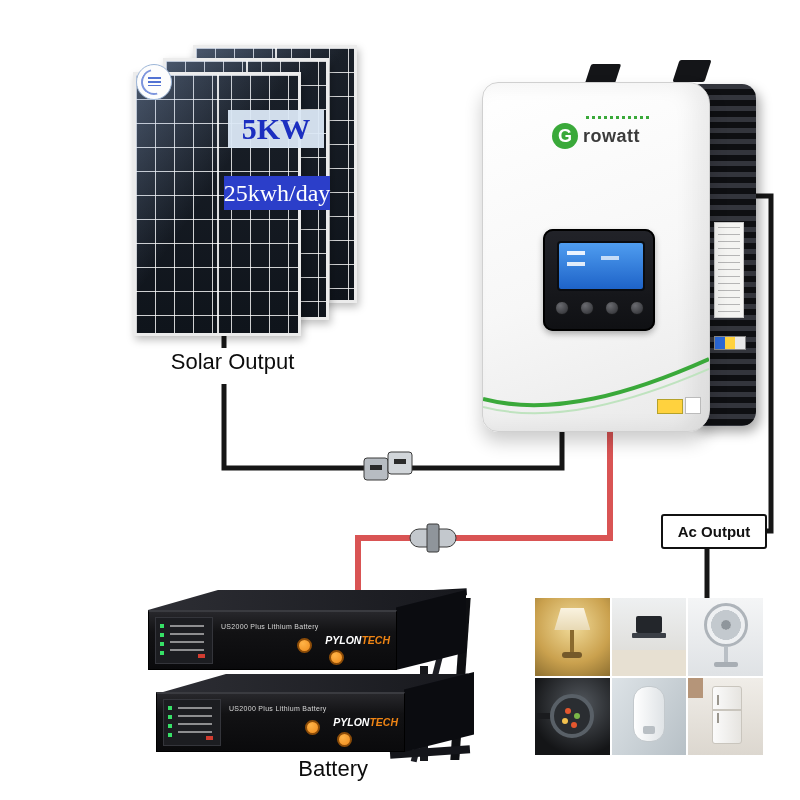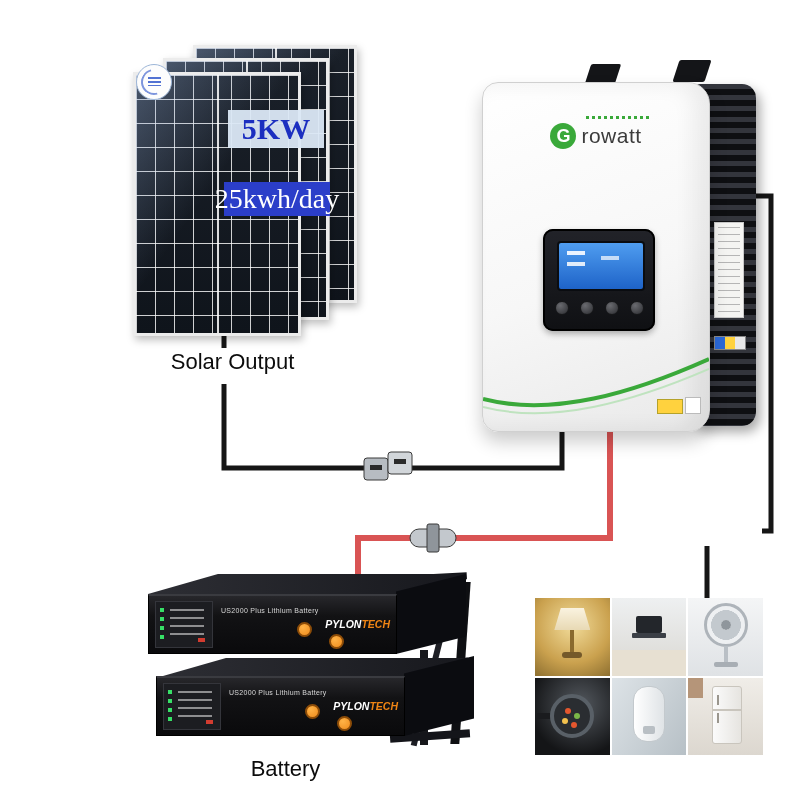--- a/index.html
+++ b/index.html
@@ -34,26 +34,26 @@
   .stamp{position:absolute;left:136px;top:64px;width:34px;height:34px;border-radius:50%;
     background:#fdfdfd;border:1px solid #9db6d8;z-index:6;}
   .stamp::before{content:"";position:absolute;inset:4px;border-radius:50%;
     border:2px solid rgba(40,80,200,.6);border-top-color:transparent;border-right-color:transparent;transform:rotate(30deg);}
   .stamp::after{content:"";position:absolute;left:11px;top:12px;width:13px;height:9px;
     background:repeating-linear-gradient(to bottom, rgba(40,80,200,.8) 0 2px, transparent 2px 4px);}
   .badge{position:absolute;display:flex;align-items:center;justify-content:center;z-index:7;
     font-family:"Liberation Serif", serif;}
   .badge-5kw{left:228px;top:110px;width:96px;height:38px;background:rgba(219,232,246,.95);
     color:var(--badge-text-blue);font-size:30px;font-weight:600;}
-  .badge-25{left:224px;top:182px;width:106px;height:34px;background:var(--badge-blue);
-    color:#fff;font-size:28px;}
+  .badge-25{left:224px;top:176px;width:106px;height:34px;background:var(--badge-blue);
+    color:#fff;font-size:24px;}
 
   .section-label{position:absolute;font-size:22px;color:#0c0c0c;text-align:center;z-index:8;}
   .lbl-solar{left:150px;top:349px;width:165px;}
-  .lbl-batt{left:203px;top:756px;width:165px;}
+  .lbl-batt{left:203px;top:756px;width:165px;text-align:right;}
   .lbl-house{left:572px;top:759px;width:190px;}
 
   
   .inverter{position:absolute;left:478px;top:56px;width:286px;height:376px;z-index:3;}
   .inverter>*{position:absolute;}
   .bracket{background:#141518;transform:skewX(-18deg);border-radius:2px;}
   .bk1{left:110px;top:8px;width:30px;height:20px;}
   .bk2{left:198px;top:4px;width:32px;height:22px;}
   .sink{left:216px;top:28px;width:62px;height:342px;border-radius:6px 14px 14px 6px;
     background:repeating-linear-gradient(to bottom,#33353c 0 5px,#0e0f12 5px 11px);
@@ -65,40 +65,40 @@
   .sink-sticker{left:236px;top:280px;width:30px;height:12px;border:1px solid #888;
     background:linear-gradient(to right,#2b69d8 0 34%, #ffd23e 34% 67%, #e8e8e8 67%);}
   .inv-body{left:4px;top:26px;width:226px;height:348px;border:1px solid #d0d0d0;
     border-radius:16px 22px 22px 16px;
     background:linear-gradient(160deg,#ffffff 0%,#f7f7f7 55%,#e9e9e9 100%);
     box-shadow:0 10px 18px rgba(0,0,0,.2), inset -14px 0 22px rgba(0,0,0,.07);}
   .inv-body>*{position:absolute;}
   .logo-row{left:0;right:0;top:40px;display:flex;align-items:center;justify-content:center;gap:5px;}
   .logo-g{width:26px;height:26px;border-radius:50%;background:var(--growatt-green);color:#fff;
     font-weight:bold;font-size:18px;display:flex;align-items:center;justify-content:center;}
-  .logo-rest{font-size:21px;font-weight:400;color:#3b3b3b;letter-spacing:.5px;}
+  .logo-rest{font-size:18px;font-weight:700;color:#3b3b3b;letter-spacing:.5px;}
   .logo-tagline{left:calc(50% - 10px);top:33px;width:66px;height:3px;
     background:repeating-linear-gradient(to right,var(--growatt-green) 0 3px, transparent 3px 6px);}
   .display{left:60px;top:146px;width:112px;height:102px;border-radius:10px;
     background:linear-gradient(#222329,#0f1013);box-shadow:inset 0 0 0 2px #000, 0 3px 6px rgba(0,0,0,.3);}
   .display>*{position:absolute;}
   .lcd{left:14px;top:12px;width:84px;height:46px;border-radius:4px;border:2px solid #0a0c10;
     background:linear-gradient(180deg,#4f9df0,#1e63c8);}
   .lcd i{position:absolute;left:8px;top:8px;width:18px;height:4px;background:#eaf3ff;
     box-shadow:0 11px 0 rgba(255,255,255,.85), 34px 5px 0 rgba(255,255,255,.7);}
   .btn-row{left:0;right:0;top:72px;display:flex;justify-content:center;gap:11px;}
   .disp-btn{width:12px;height:12px;border-radius:50%;border:1px solid #17181a;
     background:radial-gradient(circle at 35% 30%,#6a6b70,#2b2c30);}
   .swoosh{left:0;top:248px;}
   .sticker{border:1px solid #b5a22a;}
   .stk-a{left:174px;top:316px;width:24px;height:13px;background:#ffd23e;}
   .stk-b{left:202px;top:314px;width:14px;height:15px;background:#fff;border:1px solid #bbb;}
 
   
-  .battery-stack{position:absolute;left:140px;top:568px;width:332px;height:182px;z-index:3;}
+  .battery-stack{position:absolute;left:140px;top:584px;width:332px;height:182px;z-index:3;}
   .battery-stack>*{position:absolute;}
   .rack{background:#14151a;}
   .rk-top{left:35px;top:12px;width:292px;height:7px;transform:rotate(-3deg);}
   .rk-legb{left:316px;top:14px;width:9px;height:162px;background:#0e0f12;transform:skewX(-4deg);}
   .rk-legm{left:280px;top:82px;width:8px;height:95px;background:#17181c;}
   .rk-mid{left:258px;top:92px;width:70px;height:7px;transform:rotate(-4deg);}
   .rk-bot{left:250px;top:164px;width:80px;height:8px;transform:rotate(-4deg);}
   .rk-brace{left:290px;top:20px;width:6px;height:160px;background:#1d1e24;transform:rotate(14deg);}
   .b-top{width:318px;height:20px;clip-path:polygon(0% 100%,78% 100%,100% 0%,22% 0%);
     background:linear-gradient(to right,#2d2e34,#17181d);}
@@ -264,20 +264,21 @@
         </div>
         <div class="b-model">US2000 Plus Lithium Battery</div>
         <i class="b-term t1"></i>
         <i class="b-term t2"></i>
         <div class="b-brand"><span>PYLON</span><span class="tech">TECH</span></div>
       </div>
     </div>
   </div>
   <div class="section-label lbl-batt">Battery</div>
 
+  <div class="ac-box">Ac Output</div>
 
   <div class="house-grid">
     <div class="cell c-lamp">
       <i class="lamp-shade"></i>
       <i class="lamp-pole"></i>
       <i class="lamp-base"></i>
     </div>
     <div class="cell c-laptop">
       <i class="desk"></i>
       <i class="lap-scr"></i>

